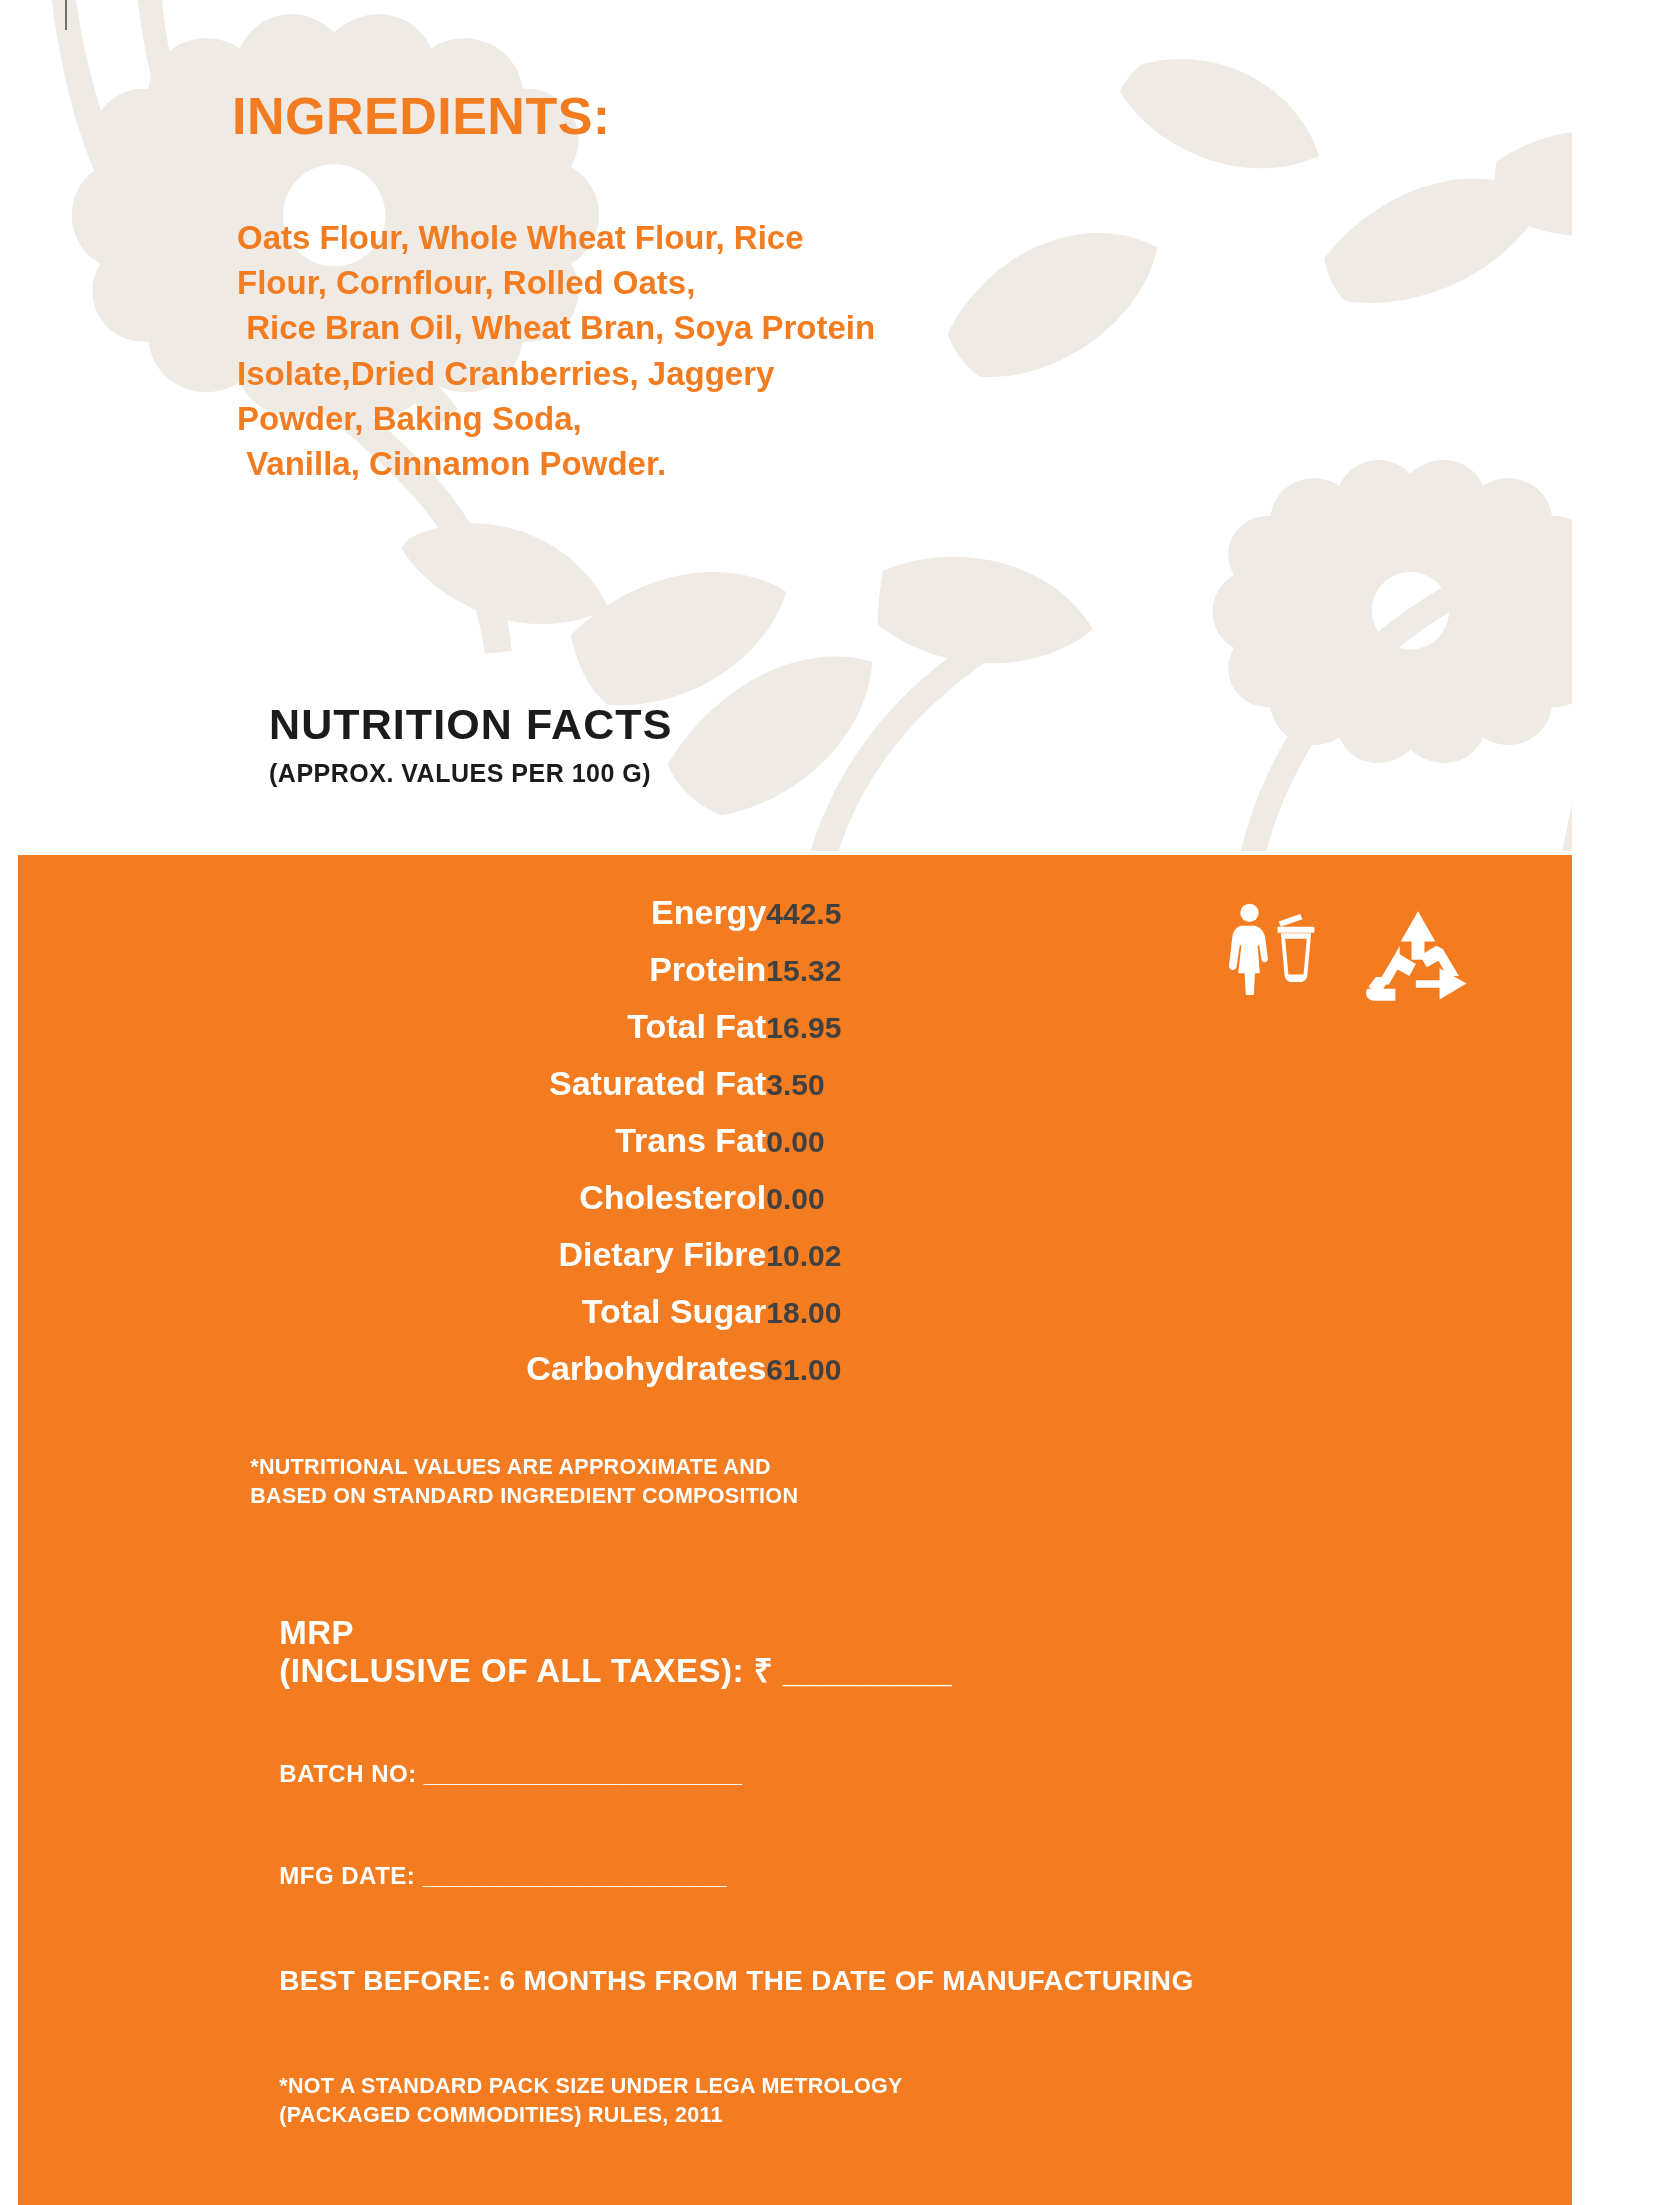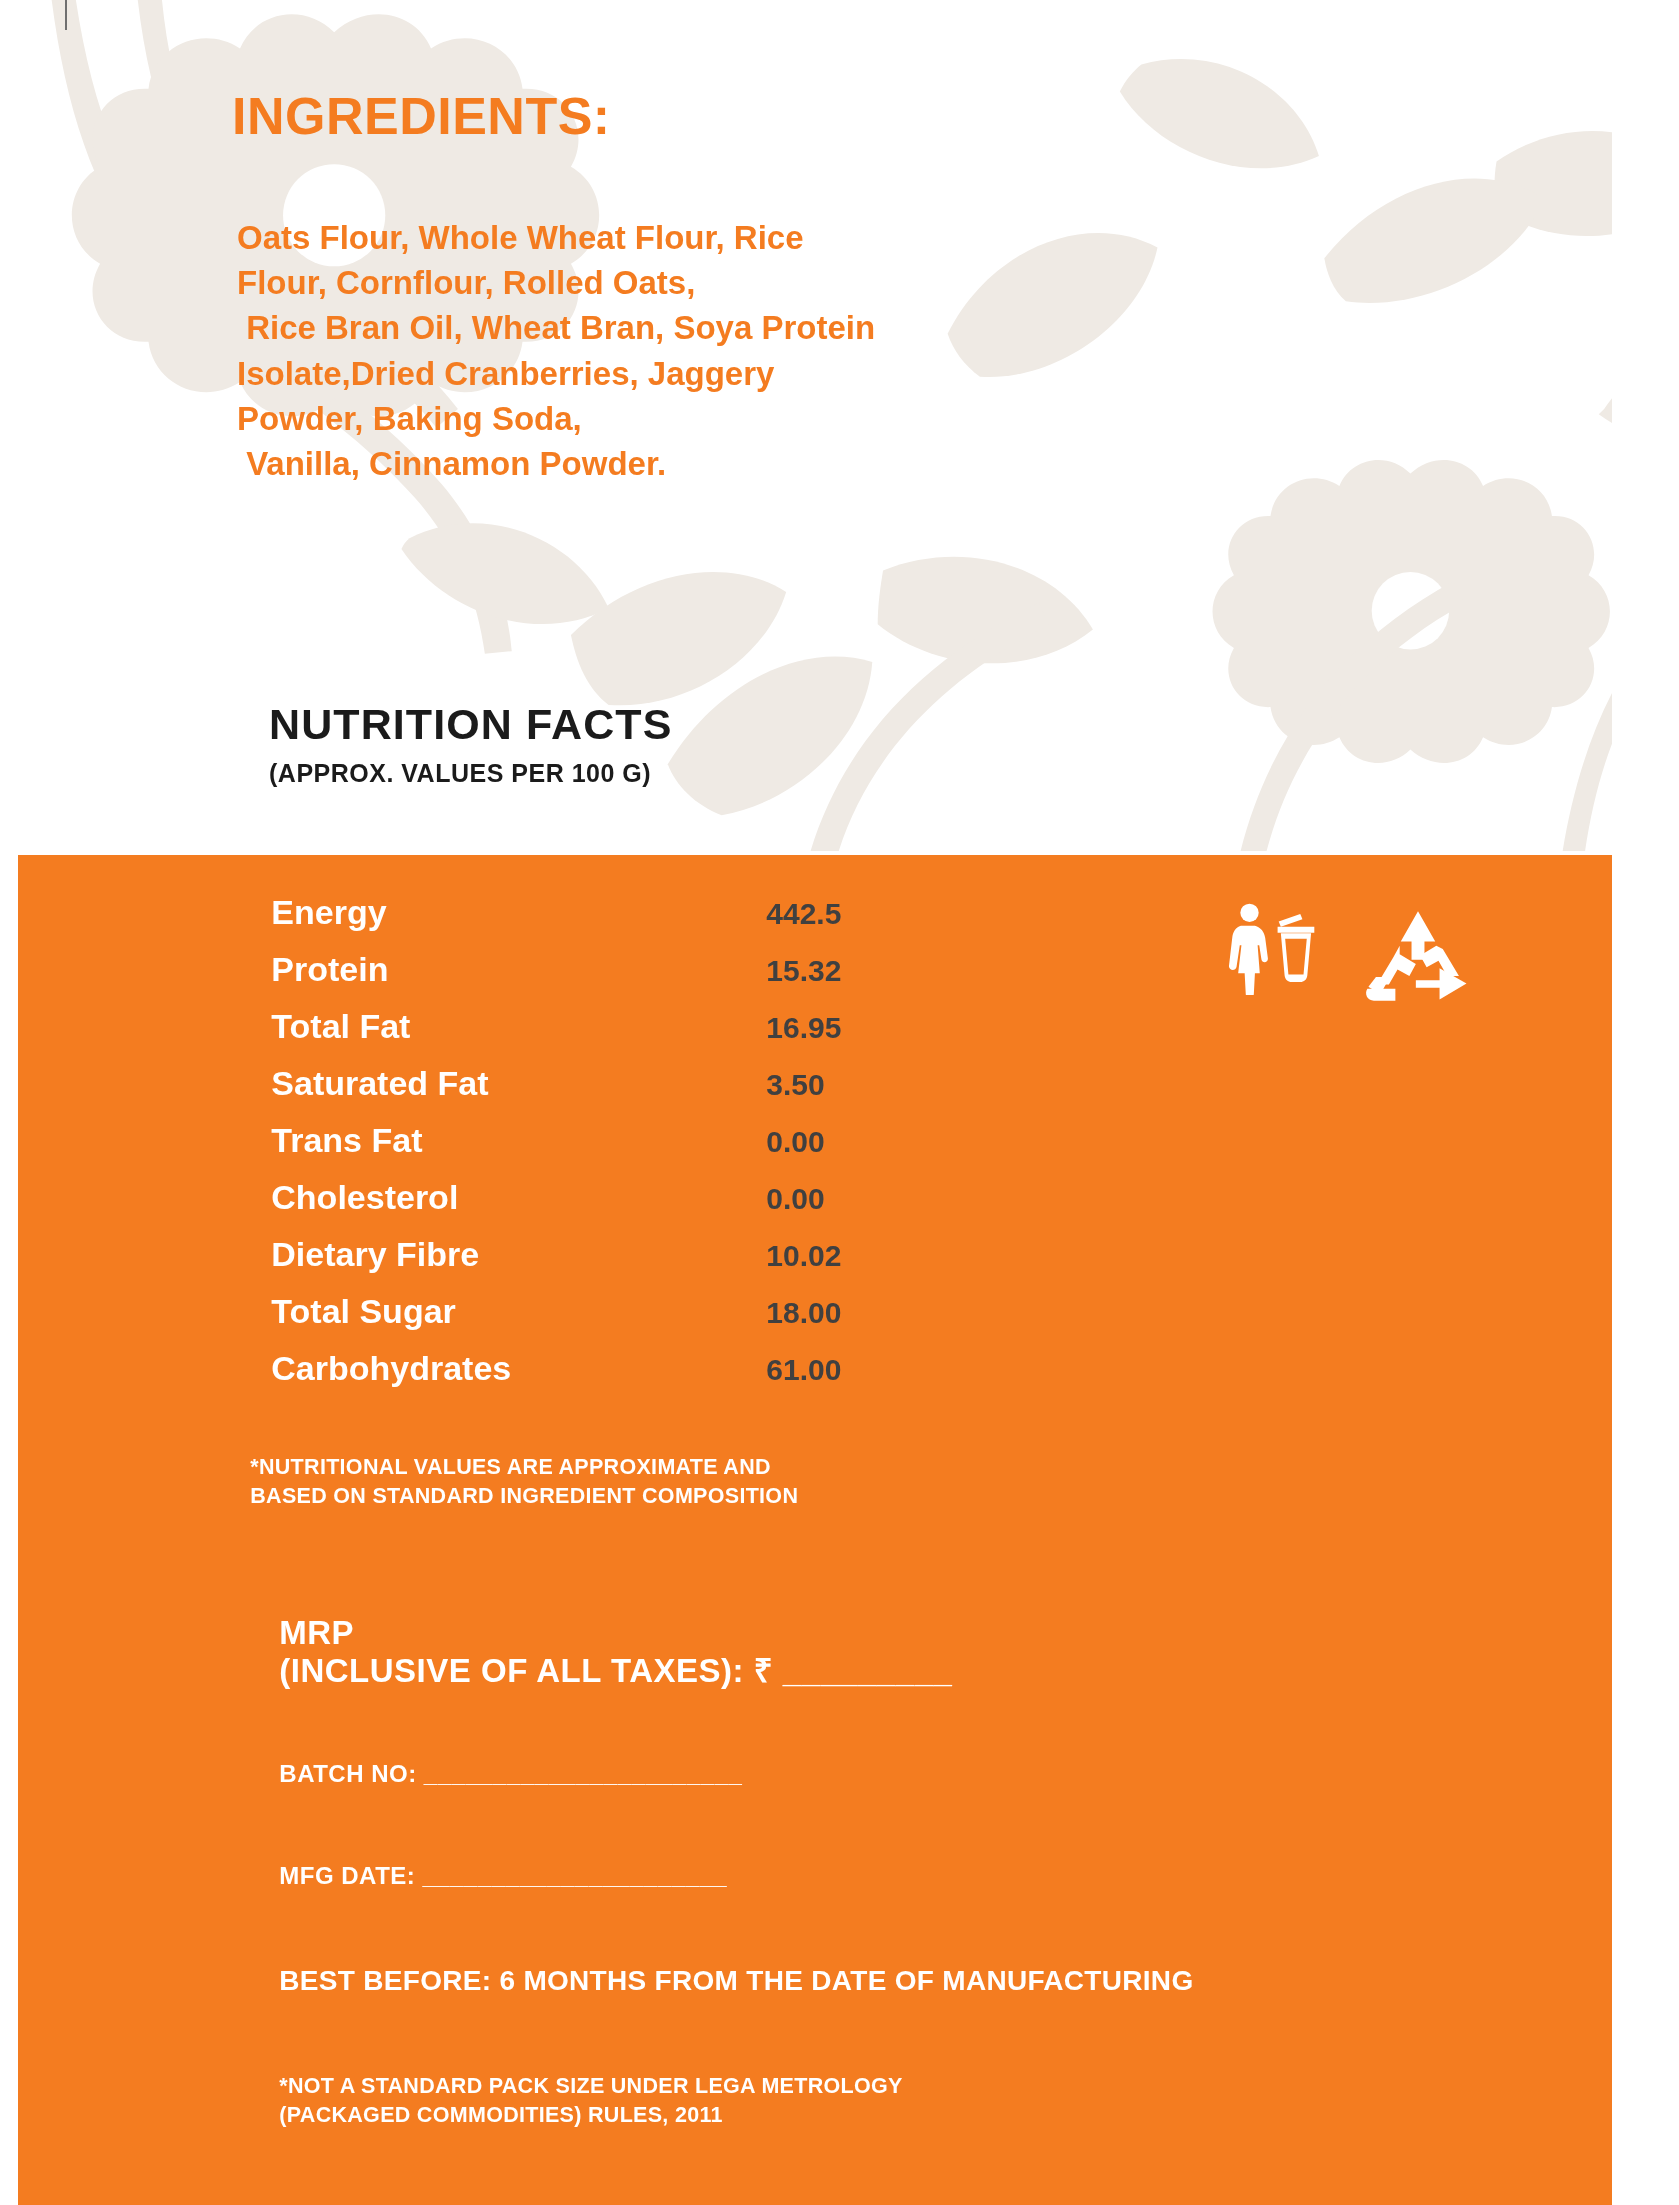--- a/index.html
+++ b/index.html
@@ -9,21 +9,20 @@
   }
   body {
     font-family: "Liberation Sans", sans-serif;
   }
   .page {
     position: relative;
     width: 1572px;
     height: 2205px;
     background: #ffffff;
     overflow: hidden;
-    padding-left: 40px;
   }
 
   
   .floral {
     position: absolute;
     left: 0;
     top: 0;
     width: 1680px;
     height: 851px;
     overflow: hidden;
@@ -109,20 +108,21 @@
   .nutri-row {
     display: flex;
     align-items: baseline;
     height: 57px;
   }
   .nutri-label {
     width: 495px;
     font-size: 34px;
     font-weight: bold;
     color: #ffffff;
+    text-align: right;
   }
   .nutri-value {
     font-size: 30px;
     font-weight: bold;
     color: #404040;
   }
 
   .nutri-note {
     position: absolute;
     left: 232px;

